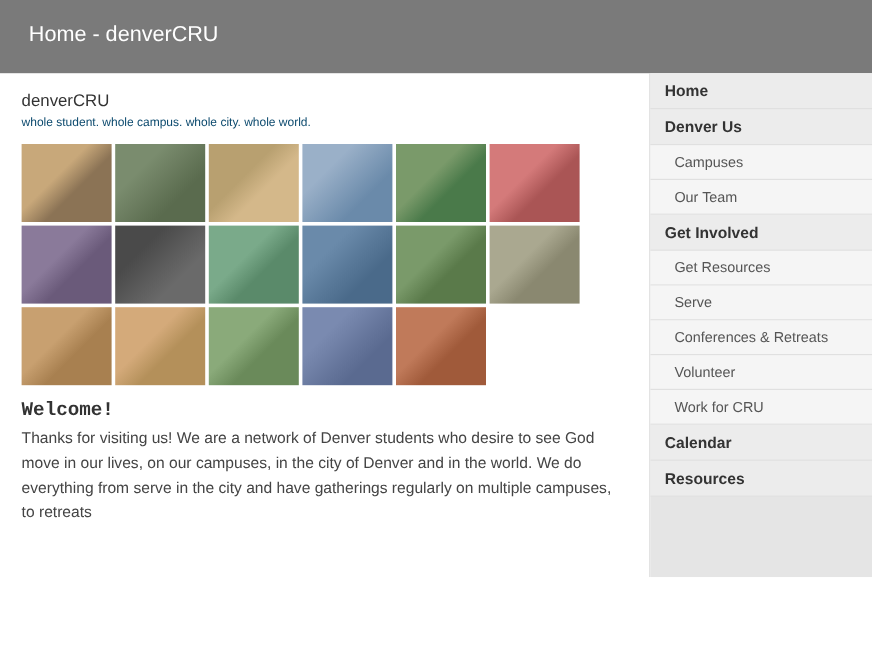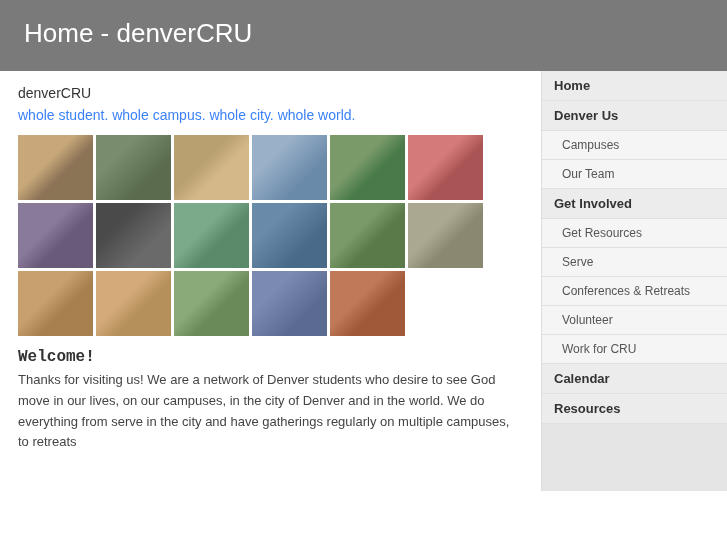--- a/index.html
+++ b/index.html
@@ -4,21 +4,21 @@
   <style>
     * { margin: 0; padding: 0; box-sizing: border-box; }
     body { font-family: Arial, sans-serif; font-size: 13px; background: #fff; width: 727px; }
 
     .header {
       background: #7a7a7a;
       padding: 18px 24px 22px 24px;
     }
     .header h1 {
       color: #fff;
-      font-size: 26px;
+      font-size: 18px;
       font-weight: normal;
     }
 
     .layout {
       display: flex;
       min-height: 420px;
     }
 
     .main-content {
       flex: 1;
@@ -26,22 +26,22 @@
       border-right: 1px solid #ddd;
     }
 
     .site-name {
       font-size: 14px;
       color: #333;
       margin-bottom: 6px;
     }
 
     .tagline {
-      font-size: 14px;
-      color: #3b82f6;
+      font-size: 10px;
+      color: #0c4a6e;
       margin-bottom: 12px;
     }
 
     .photo-grid {
       display: grid;
       grid-template-columns: repeat(6, 75px);
       gap: 3px;
       margin-bottom: 12px;
     }
 

